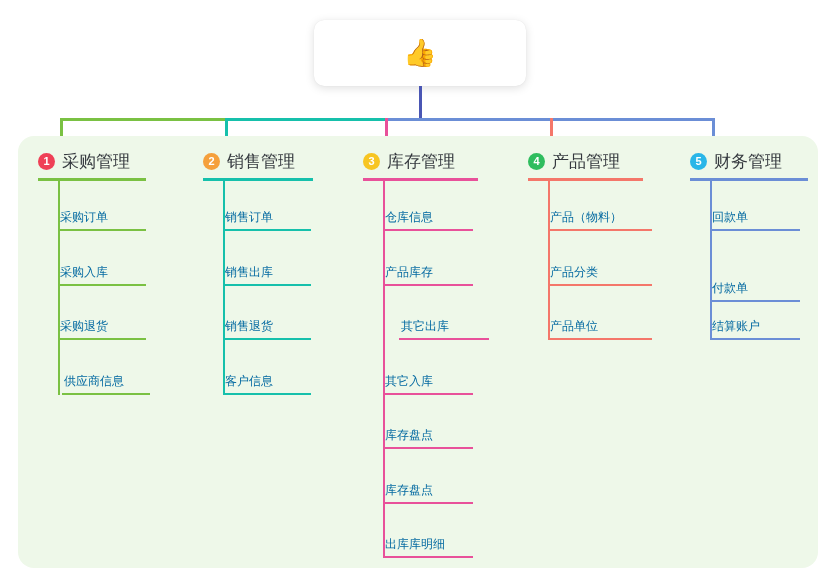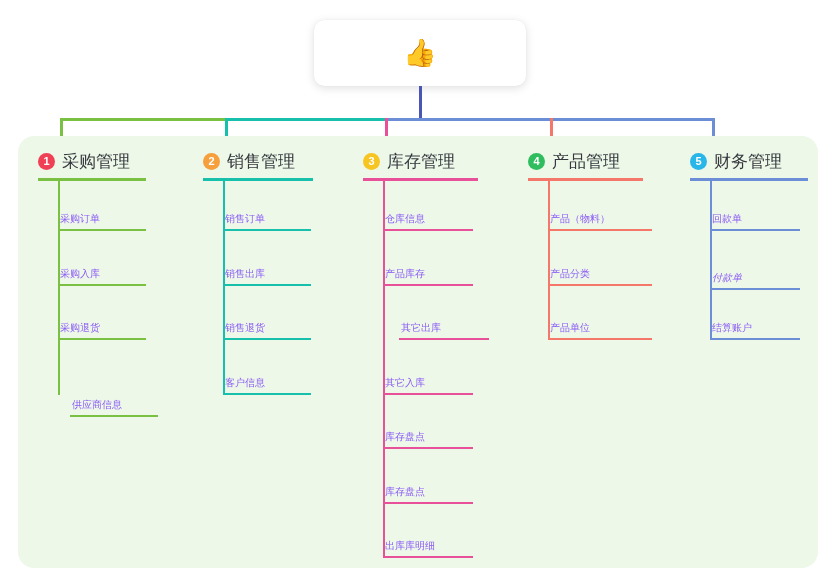--- a/index.html
+++ b/index.html
@@ -55,21 +55,21 @@
     text-align: center; font-weight: bold;
     flex: 0 0 auto;
   }
   .col-title { font-size: 17px; color: #34383e; }
   .col-underline { position: absolute; height: 3px; }
   .spine { position: absolute; width: 2px; }
 
   .leaf { position: absolute; }
   .leaf-label {
     position: absolute; left: 22px; bottom: 5px;
-    font-size: 10px; color: #8b5cf6; white-space: nowrap;
+    font-size: 12px; color: #0369a1; white-space: nowrap;
   }
   .leaf-underline { position: absolute; left: 0; bottom: 0; height: 2px; }
 </style>
 </head>
 <body>
 
 <div id="root">
 
   <div class="title-card">
     <span class="title-emoji">👍</span>
@@ -102,21 +102,21 @@
           <div class="leaf-underline" style="width: 88px; left: 20px; background: rgb(122, 193, 67);"></div>
         </div>
         <div class="leaf" style="left: 0px; top: 257.5px; width: 112px; height: 28px;">
           <span class="leaf-label">采购入库</span>
           <div class="leaf-underline" style="width: 88px; left: 20px; background: rgb(122, 193, 67);"></div>
         </div>
         <div class="leaf" style="left: 0px; top: 312px; width: 112px; height: 28px;">
           <span class="leaf-label">采购退货</span>
           <div class="leaf-underline" style="width: 88px; left: 20px; background: rgb(122, 193, 67);"></div>
         </div>
-        <div class="leaf" style="left: 12px; top: 366.5px; width: 112px; height: 28px; margin-top: 22px;">
+        <div class="leaf" style="left: 4px; top: 366.5px; width: 112px; height: 28px;">
           <span class="leaf-label">供应商信息</span>
           <div class="leaf-underline" style="width: 88px; left: 20px; background: rgb(122, 193, 67);"></div>
         </div>
       </div>
       <div class="column" style="left: 203px;">
         <div class="col-header" style="top: 150px;">
           <span class="badge" style="background: rgb(245, 160, 60);">2</span>
           <span class="col-title">销售管理</span>
         </div>
         <div class="col-underline" style="top: 178px; left: 0px; width: 110px; background: rgb(22, 192, 171);"></div>
@@ -198,21 +198,21 @@
         <div class="col-header" style="top: 150px;">
           <span class="badge" style="background: rgb(41, 182, 232);">5</span>
           <span class="col-title">财务管理</span>
         </div>
         <div class="col-underline" style="top: 178px; left: 0px; width: 118px; background: rgb(107, 142, 214);"></div>
         <div class="spine" style="left: 20px; top: 178px; height: 162px; background: rgb(107, 142, 214);"></div>
         <div class="leaf" style="left: 0px; top: 203px; width: 114px; height: 28px;">
           <span class="leaf-label">回款单</span>
           <div class="leaf-underline" style="width: 90px; left: 20px; background: rgb(107, 142, 214);"></div>
         </div>
-        <div class="leaf" style="left: 0px; top: 262px; width: 114px; height: 28px; font-style: italic;">
+        <div class="leaf" style="left: 0px; top: 274px; width: 114px; height: 28px;">
           <span class="leaf-label">付款单</span>
           <div class="leaf-underline" style="width: 90px; left: 20px; background: rgb(107, 142, 214);"></div>
         </div>
         <div class="leaf" style="left: 0px; top: 312px; width: 114px; height: 28px;">
           <span class="leaf-label">结算账户</span>
           <div class="leaf-underline" style="width: 90px; left: 20px; background: rgb(107, 142, 214);"></div>
         </div>
       </div>
     </div>
 

